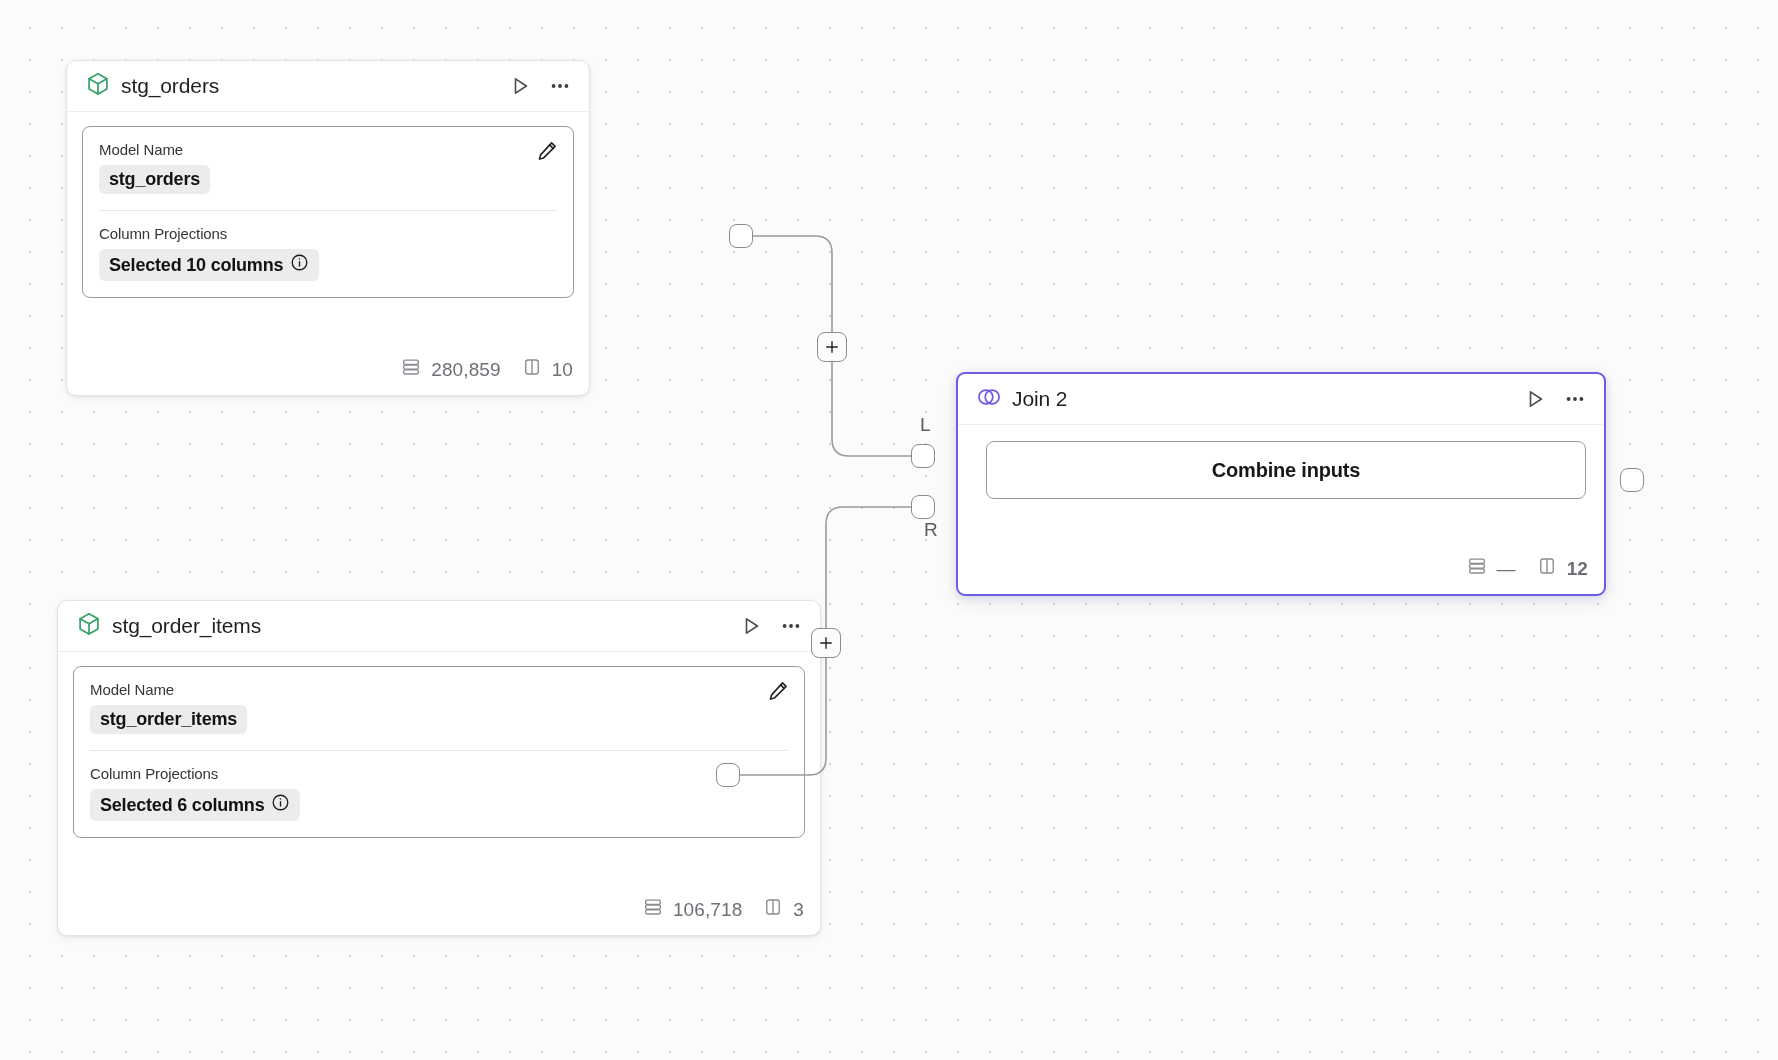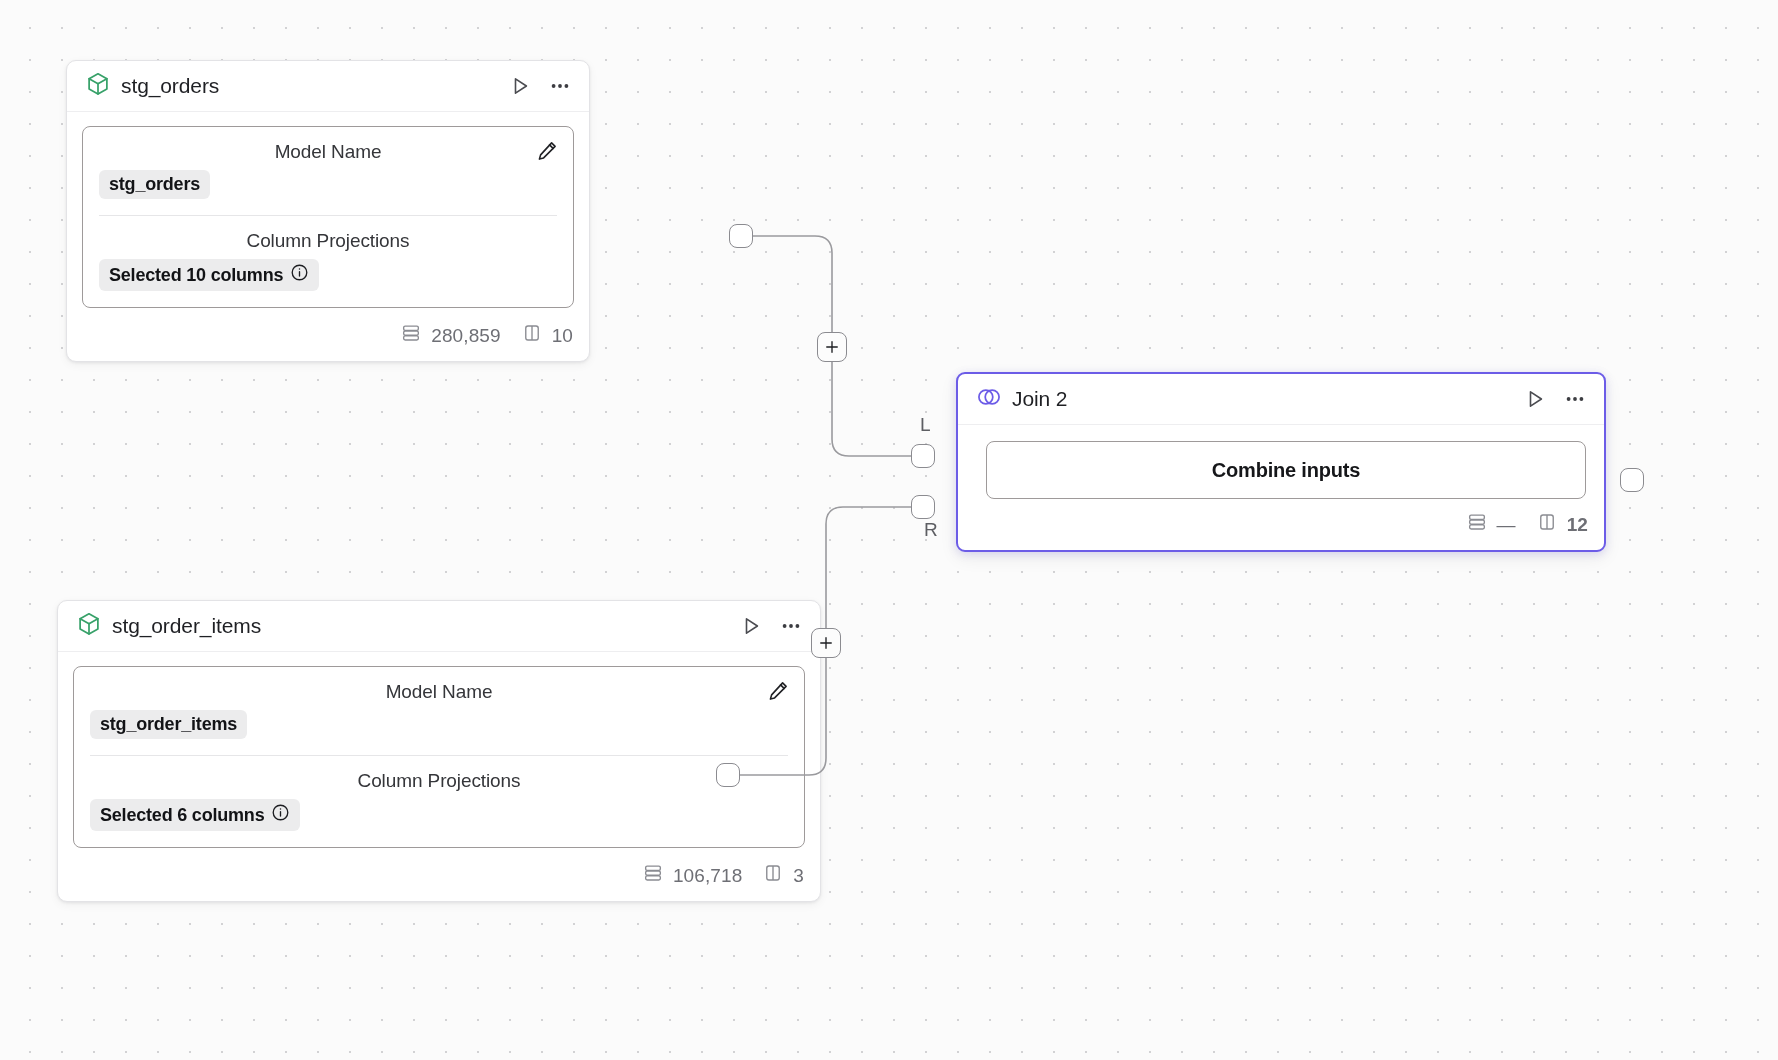--- a/index.html
+++ b/index.html
@@ -67,25 +67,24 @@
 
   .config-box {
     border: 1px solid #9e9a9a;
     border-radius: 8px;
     padding: 14px 16px 16px 16px;
     position: relative;
     background: #fff;
   }
 
   .field-label {
-    font-size: 19px;
+    font-size: 15px;
     color: #35363a;
     margin-bottom: 7px;
     letter-spacing: -0.1px;
-    text-align: center;
   }
   .chip {
     display: inline-flex;
     align-items: center;
     gap: 7px;
     background: #ececed;
     border-radius: 6px;
     padding: 4px 10px;
     font-size: 18px;
     font-weight: 700;
@@ -110,21 +109,21 @@
 
   .node-footer {
     display: flex;
     align-items: center;
     justify-content: flex-end;
     gap: 10px;
     padding: 8px 16px 12px 16px;
     color: #7b7c82;
     font-size: 19px;
   }
-  .stat { display: flex; align-items: center; gap: 9px; }
+  .stat { display: flex; align-items: center; gap: 9px; margin-top: 44px; }
   .stat-val { font-size: 19px; color: #6e6f75; letter-spacing: 0.1px; }
 
   
   .combine-btn {
     width: 100%;
     border: 1px solid #9e9a9a;
     border-radius: 8px;
     background: #fff;
     height: 58px;
     display: flex;

